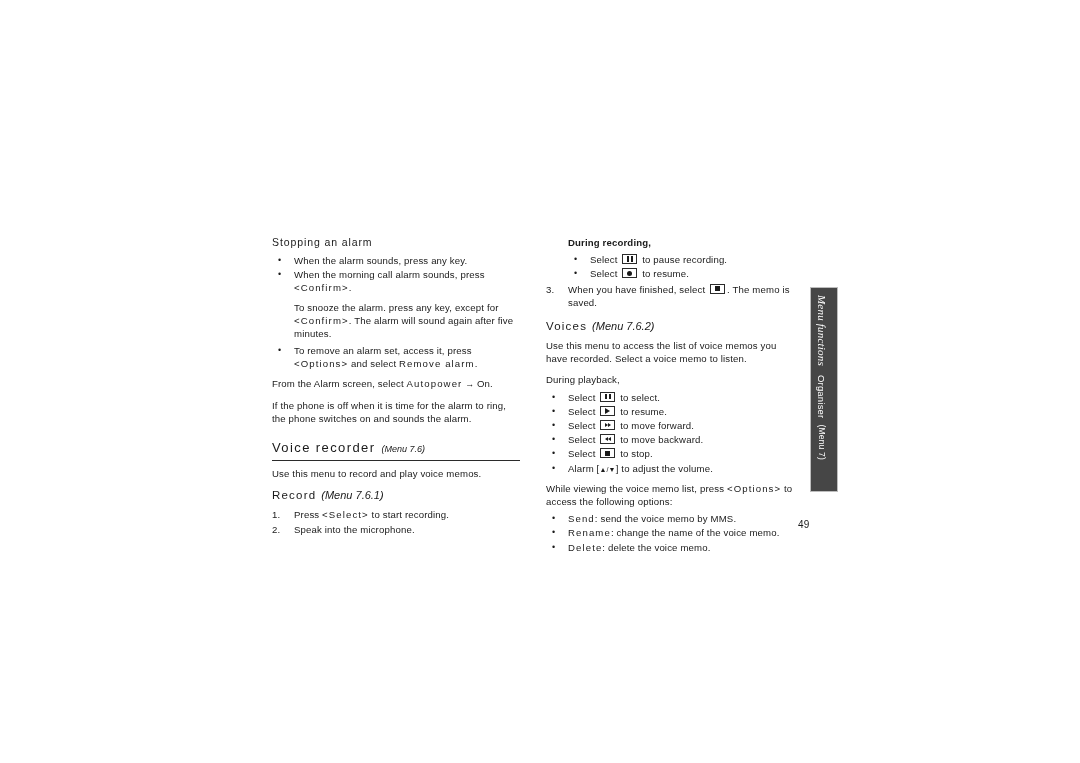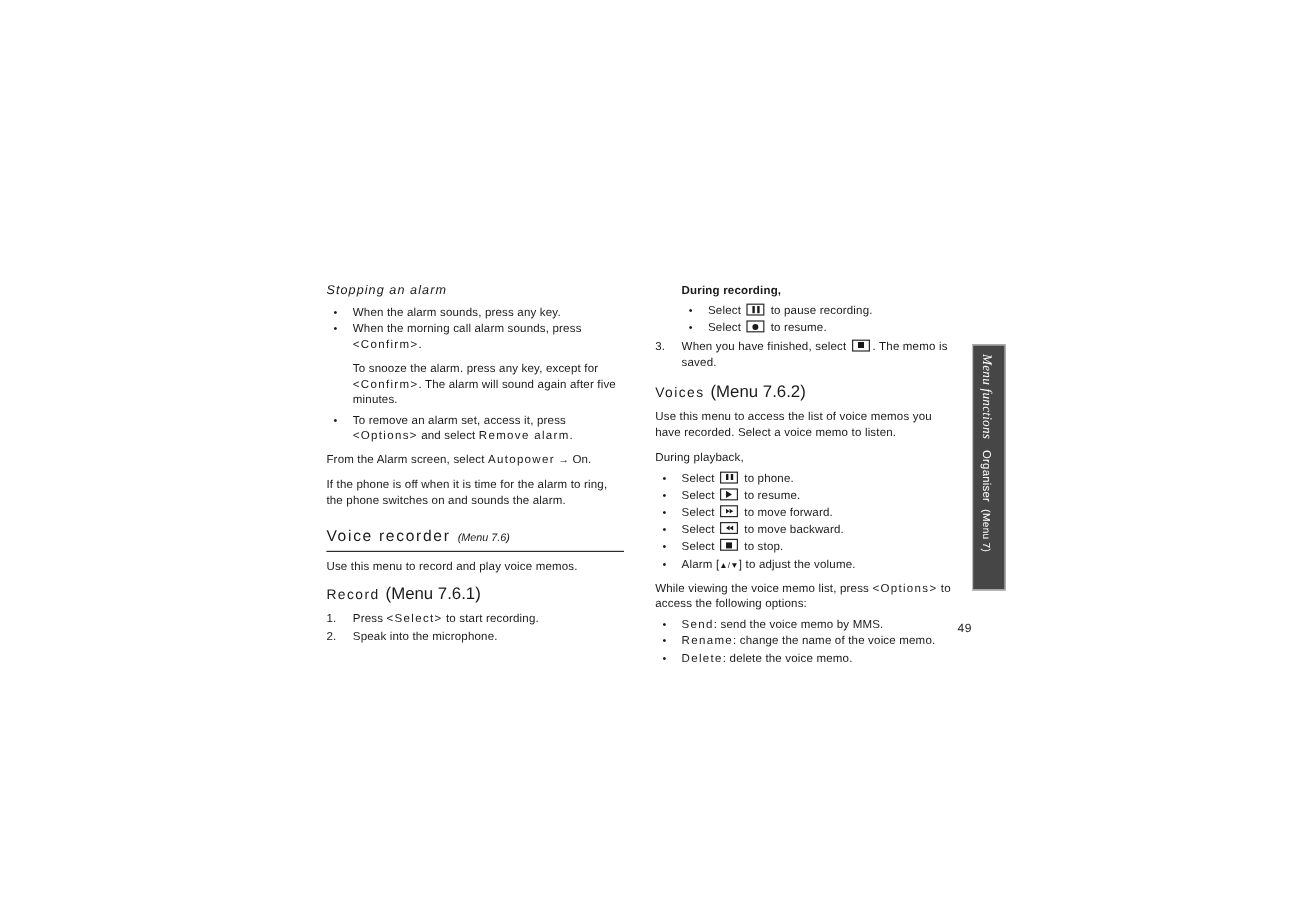--- a/index.html
+++ b/index.html
@@ -33,32 +33,32 @@
   .col-right { left: 546px; top: 236px; }
 
   
   .h-sub {
     font-size: 10.5px;
     letter-spacing: 0.9px;
     color: #1a1a1a;
     margin: 0 0 5px 0;
     line-height: 13px;
     font-weight: 400;
-    font-style: italic;
   }
   .h-menu {
     font-size: 11.5px;
     letter-spacing: 1.2px;
     margin: 0 0 1px 0;
     line-height: 15px;
     font-weight: 400;
     white-space: nowrap;
   }
   .h-menu .ref {
-    font-size: 14px;
+    font-size: 11px;
+    font-style: italic;
     letter-spacing: 0;
     margin-left: 5px;
   }
   .h-section {
     font-size: 13px;
     letter-spacing: 1.4px;
     margin: 14px 0 0 0;
     line-height: 17px;
     font-weight: 400;
     white-space: nowrap;
@@ -350,21 +350,21 @@
     <p class="para" style="margin-top:5px;">Use this menu to access the list of voice memos you have recorded. Select a voice memo to listen.</p>
 
     <p class="lead">During playback,</p>
 
     <ul class="bullets">
       <li>
         <span class="mk">•</span>
         <span>Select </span><span class="icon-key"><span class="g">
               <span class="bar"></span>
               <span class="bar"></span>
-            </span></span><span> to phone.</span>
+            </span></span><span> to select.</span>
       </li>
       <li>
         <span class="mk">•</span>
         <span>Select </span><span class="icon-key"><span class="g">
               <span class="tri-r"></span>
             </span></span><span> to resume.</span>
       </li>
       <li>
         <span class="mk">•</span>
         <span>Select </span><span class="icon-key"><span class="g">

